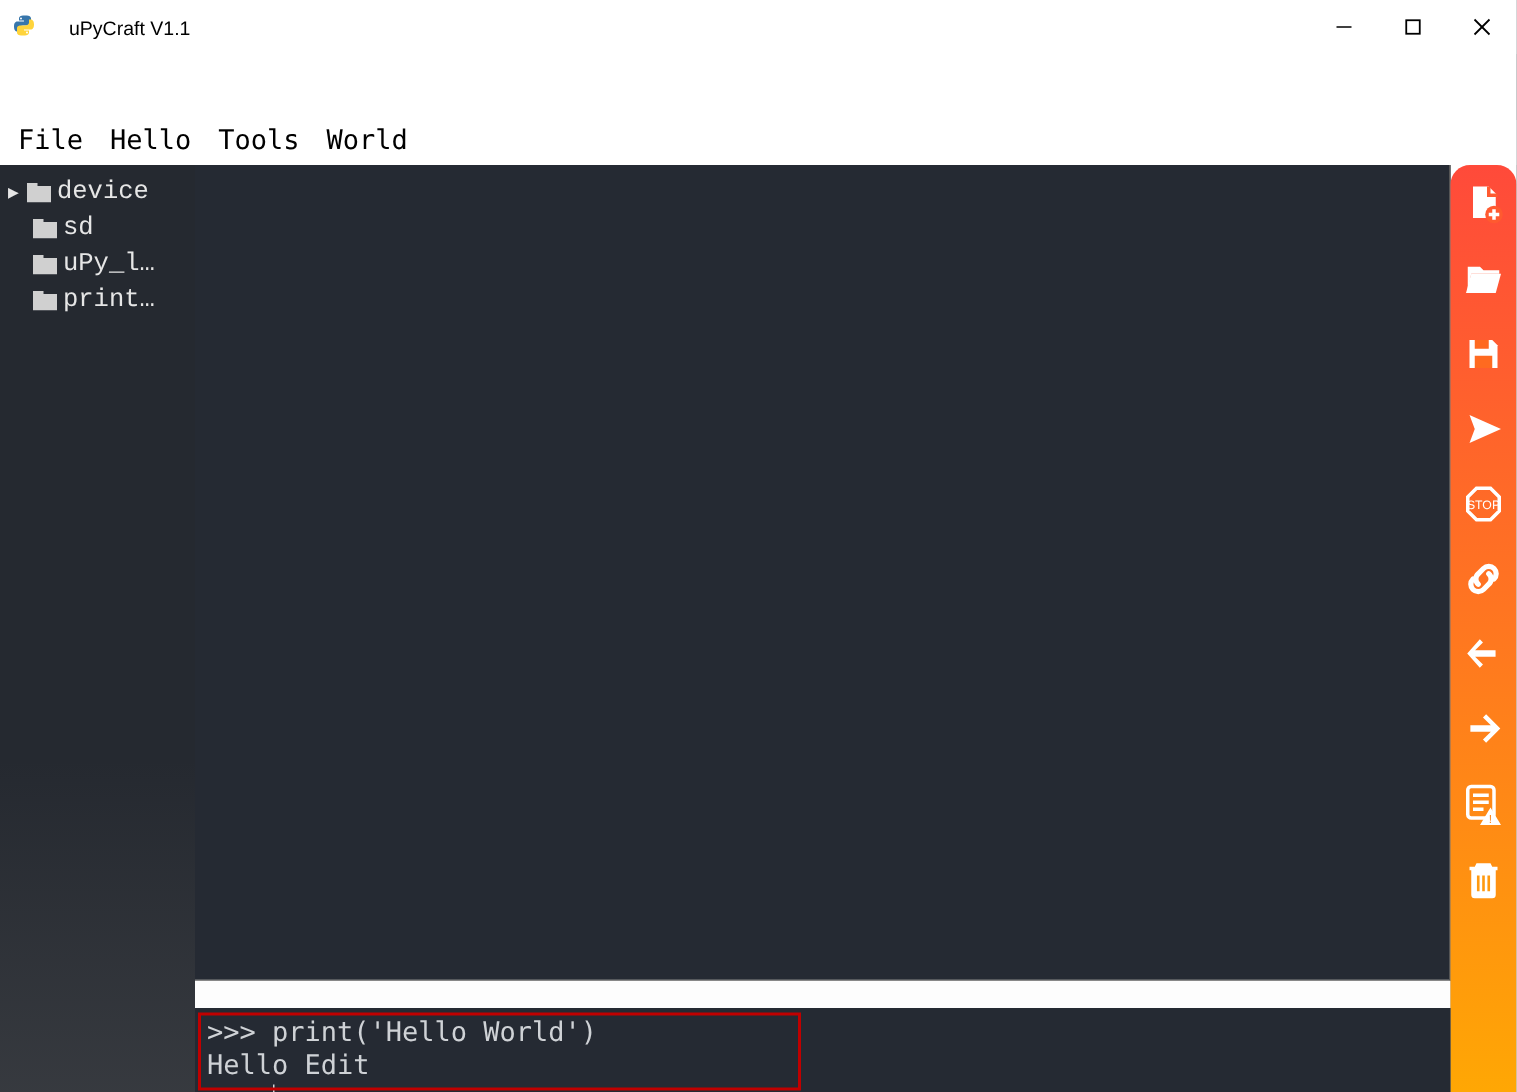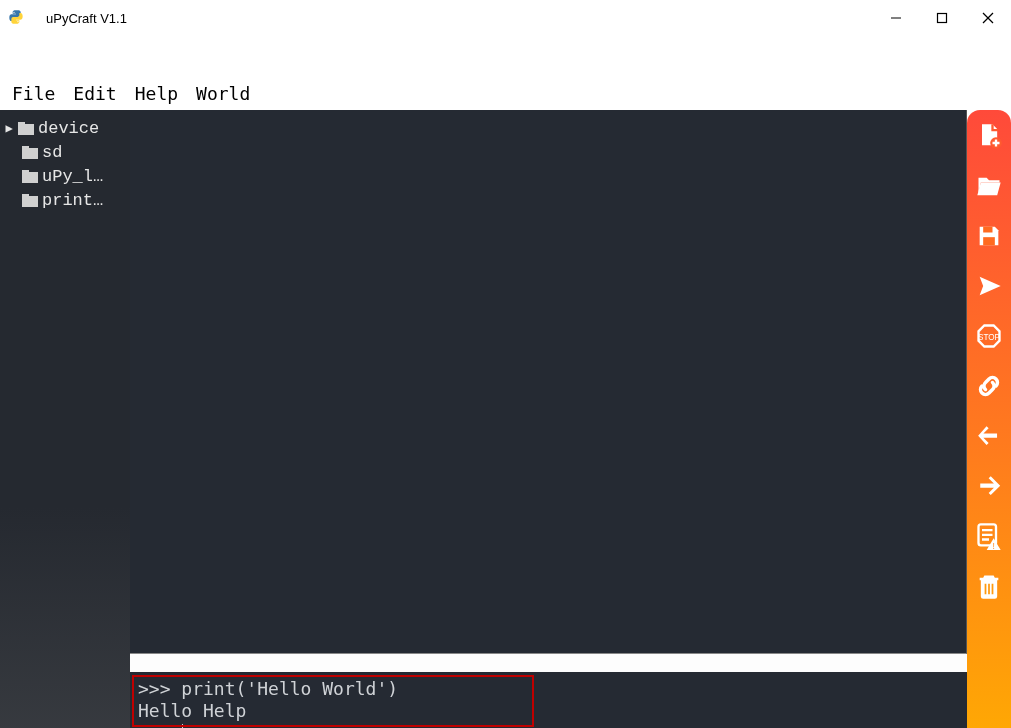--- a/index.html
+++ b/index.html
@@ -57,22 +57,22 @@
       <svg viewBox="0 0 12 12">
           <line x1="1" y1="1" x2="11" y2="11" stroke="#000" stroke-width="1.2"></line>
           <line x1="11" y1="1" x2="1" y2="11" stroke="#000" stroke-width="1.2"></line>
         </svg>
     </div>
   </div>
 </div>
 
 <div class="menubar">
   <span>File</span>
-  <span>Edit</span>
-  <span>Help</span>
+  <span>Hello</span>
+  <span>Tools</span>
   <span>World</span>
 </div>
 
 <div class="workspace">
 
   <div class="sidebar">
     <div class="tree-row">
       <span class="tree-arrow">▶</span>
       <span class="folder-icon">
         <svg width="16" height="13" viewBox="0 0 16 13">
@@ -113,21 +113,21 @@
       <span>print…</span>
     </div>
   </div>
 
   <div class="center">
     <div class="editor"></div>
     <div class="splitter"></div>
     <div class="terminal">
       <div class="terminal-highlight"></div>
       <div class="term-line">&gt;&gt;&gt; print('Hello World')</div>
-      <div class="term-line">Hello Help</div>
+      <div class="term-line">Hello Edit</div>
       <div class="term-line"><span>&gt;&gt;&gt; </span><span class="cursor"></span></div>
     </div>
   </div>
 
   <div class="toolbar">
     <div class="toolbar-btn">
       <svg viewBox="0 0 24 24">
           <path fill="#fff" d="M6 2h9l4 4v14H6V2z"></path>
           <path fill="none" stroke="#ff5a30" stroke-width="2" d="M15 2v5h5"></path>
           <circle cx="18" cy="18" r="5" fill="#ff5a30"></circle>

